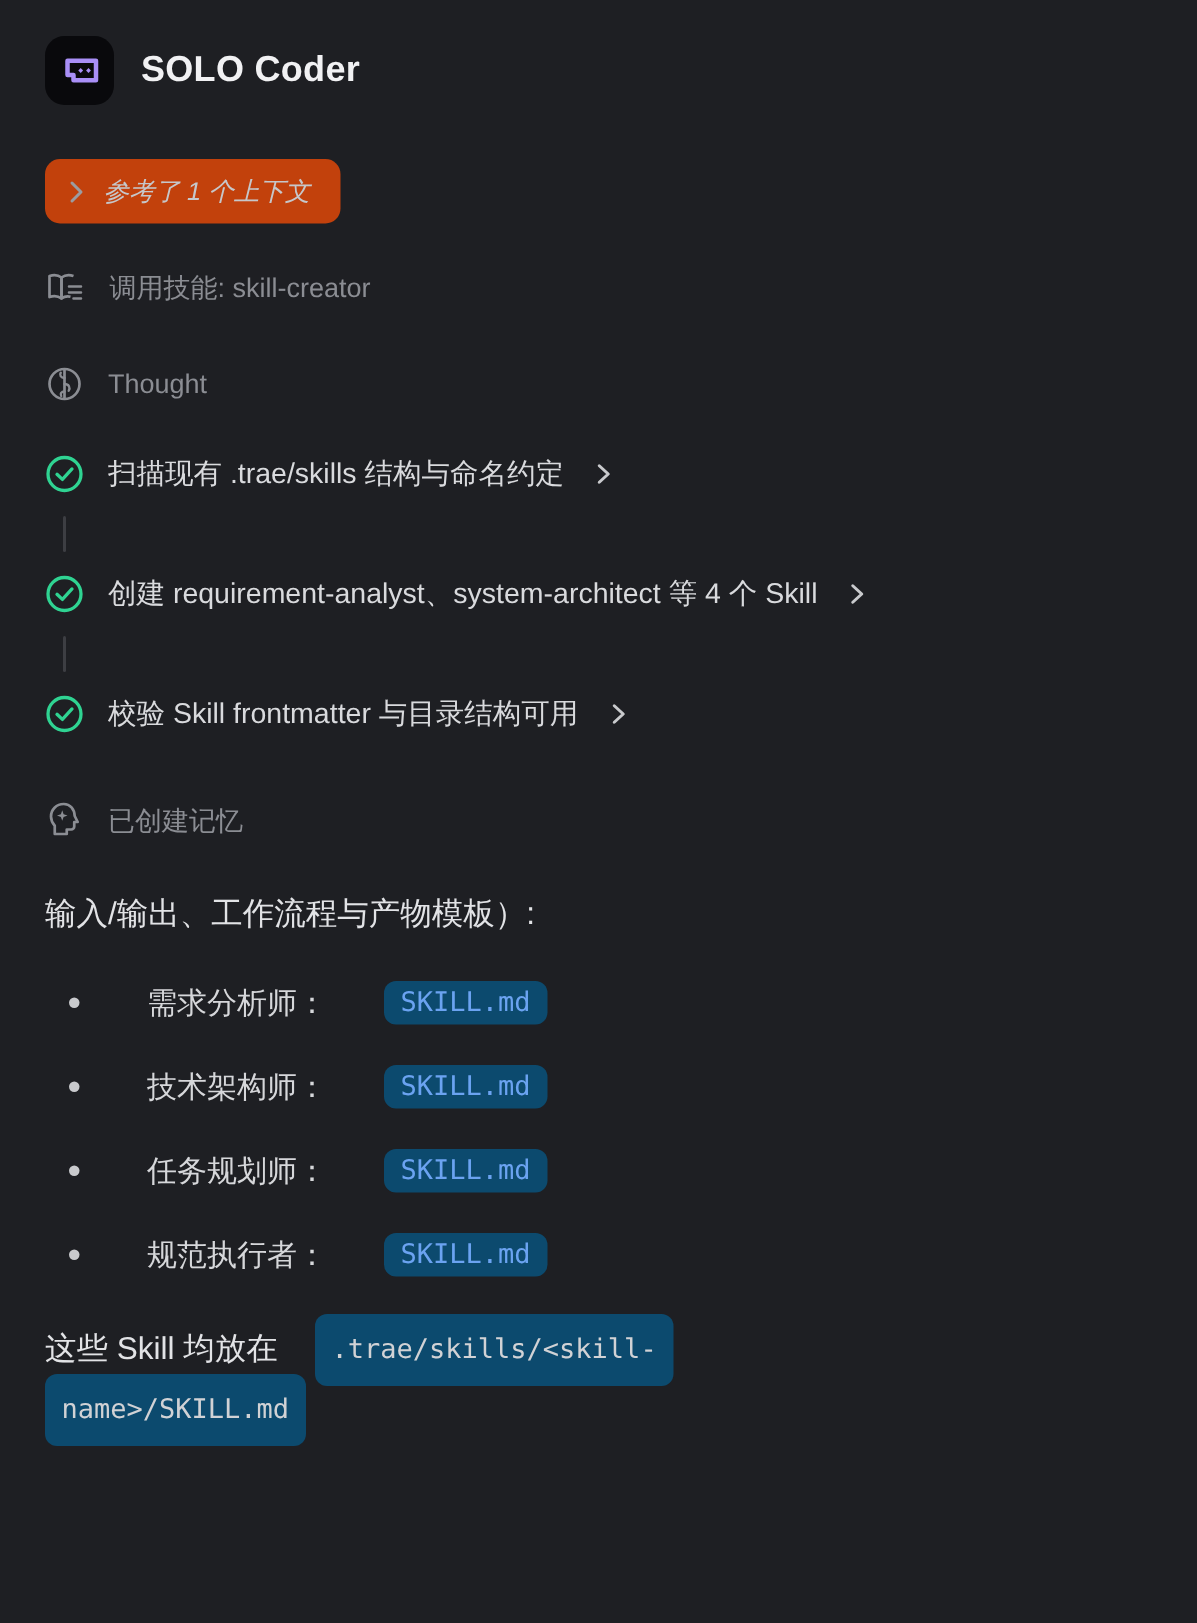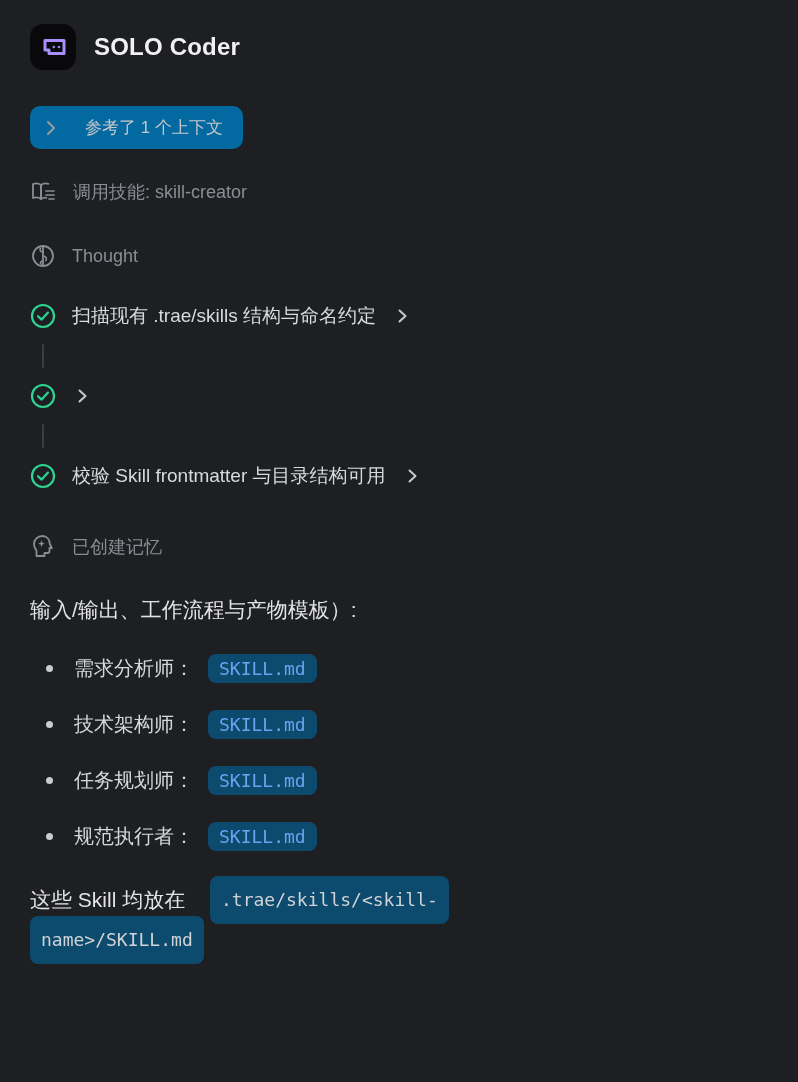--- a/index.html
+++ b/index.html
@@ -17,24 +17,25 @@
   .logo-tile {
     width:46px; height:46px; border-radius:13px;
     background:#09090c; display:flex; align-items:center; justify-content:center;
     flex:0 0 auto;
   }
   .app-title { font-size:24px; font-weight:700; color:#f1f1f3; letter-spacing:.2px; }
 
   
   .context-pill {
     margin-top:36px;
-    display:inline-flex; align-items:center; gap:29px;
-    background:#0369a1; border-radius:10px;
+    display:inline-flex; align-items:center; gap:13px;
+    background:#c2410c; border-radius:10px;
     padding:10px 20px 10px 16px;
     cursor:pointer;
+    font-style:italic;
   }
   .context-pill .chev { color:#9b9ca1; }
   .context-pill .pill-label { font-size:17px; color:#c6c7ca; }
 
   
   .icon-row { display:flex; align-items:center; gap:16px; color:#8b8d93; }
   .icon-row .row-label { font-size:18px; color:#8b8d93; }
   .row-skill   { margin-top:30px; }
   .row-thought { margin-top:38px; }
   .row-memory  { margin-top:44px; }
@@ -48,21 +49,21 @@
     width:2px; height:24px; background:#3d3e43;
     margin:15px 0 15px 12px; border-radius:1px;
   }
 
   
   .para { margin-top:30px; font-size:21px; color:#e2e3e6; }
   .para .pline { line-height:40px; }
 
   
   .bullet-list { margin-top:16px; }
-  .bullet-row { display:flex; align-items:center; margin-top:20px; height:36px; }
+  .bullet-row { display:flex; align-items:center; margin-top:20px; height:36px;gap:24px; }
   .bullet-dot {
     width:7px; height:7px; border-radius:50%; background:#c9cacd;
     margin:0 21px 0 16px; flex:0 0 auto;
   }
   .bullet-label { font-size:20px; color:#d6d7da; margin-right:14px; }
   .code-chip {
     font-family:"DejaVu Sans Mono","Liberation Mono",monospace;
     font-size:18px; background:#0c4a6e; border-radius:8px;
     padding:4px 11px; color:#6ba3f1; cursor:pointer;
   }
@@ -142,20 +143,21 @@
         </span>
       </div>
       <div class="connector"></div>
       <div class="step">
         <span>
           <svg width="26" height="26" viewBox="0 0 26 26" fill="none">
             <circle cx="13" cy="13" r="11" stroke="#2fd392" stroke-width="2.2"></circle>
             <path d="M8 13.2 L11.6 16.6 L18 9.6" stroke="#2fd392" stroke-width="2.2" stroke-linecap="round" stroke-linejoin="round" fill="none"></path>
           </svg>
         </span>
+        <span class="step-text">创建 requirement-analyst、system-architect 等 4 个 Skill</span>
         <span class="chev">
           <svg width="9" height="14" viewBox="0 0 9 14" fill="none">
             <path d="M1.5 1.5 L7.5 7 L1.5 12.5" stroke="#c9cacd" stroke-width="2" stroke-linecap="round" stroke-linejoin="round"></path>
           </svg>
         </span>
       </div>
       <div class="connector"></div>
       <div class="step">
         <span>
           <svg width="26" height="26" viewBox="0 0 26 26" fill="none">

